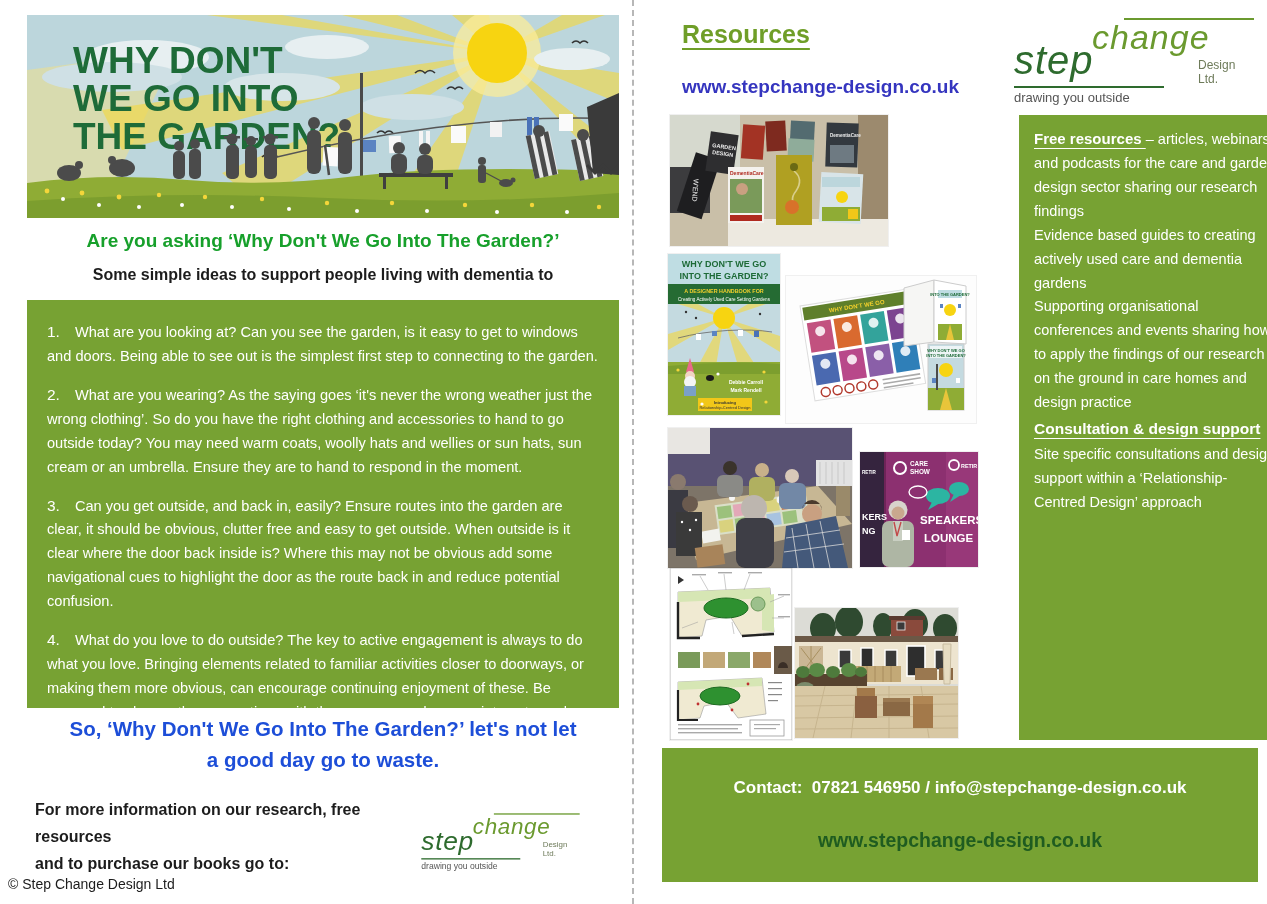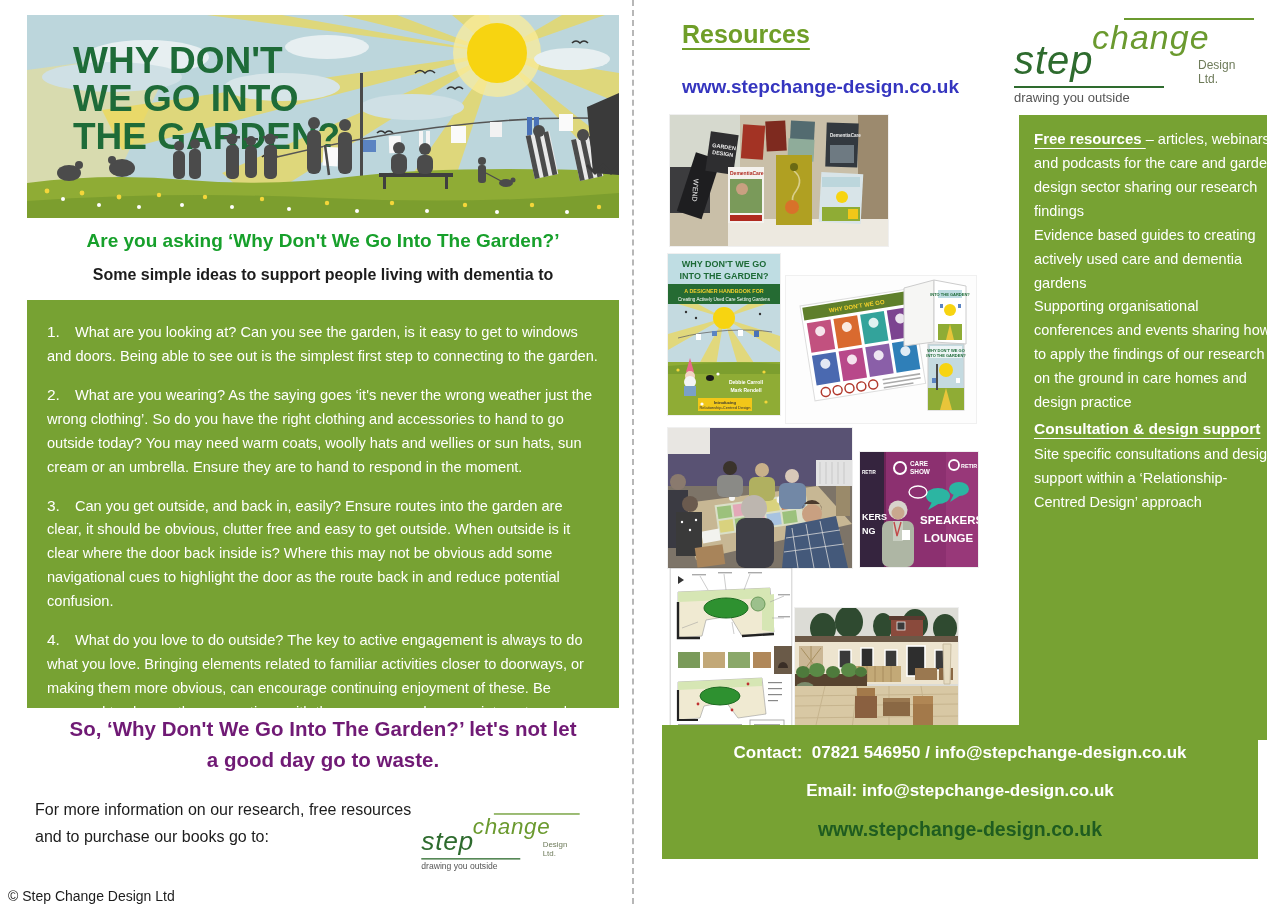--- a/index.html
+++ b/index.html
@@ -10,23 +10,23 @@
   
   .fold{left:632px;top:0;height:904px;width:0;border-left:2px dashed #9a9a9a;opacity:.7;}
 
   
   .banner{left:27px;top:15px;width:592px;height:203px;}
   .l-heading{left:27px;top:230px;width:592px;text-align:center;color:#17A02B;font-size:19px;font-weight:bold;}
   .l-subheading{left:27px;top:266px;width:592px;text-align:center;color:#1c1c1c;font-size:16px;font-weight:bold;}
   .greenbox{left:27px;top:300px;width:592px;height:408px;background:#77A233;color:#ffffff;box-sizing:border-box;padding:19px 20px;overflow:hidden;}
   .greenbox p{margin:0 0 13px 0;font-size:14.6px;line-height:1.64;}
   .tip-num{display:inline-block;margin-right:15px;font-size:15.5px;}
-  .l-closing{left:27px;top:714px;width:592px;text-align:center;color:#701a75;font-size:20.5px;font-weight:bold;line-height:1.5;}
-  .l-moreinfo{left:35px;top:796px;width:400px;color:#1c1c1c;font-size:16px;font-weight:normal;line-height:1.7;}
-  .l-copyright{left:8px;top:876px;color:#1c1c1c;font-size:14px;margin-top:12px;}
+  .l-closing{left:27px;top:714px;width:592px;text-align:center;color:#1d4ed8;font-size:20.5px;font-weight:bold;line-height:1.5;}
+  .l-moreinfo{left:35px;top:796px;width:400px;color:#1c1c1c;font-size:16px;font-weight:bold;line-height:1.7;}
+  .l-copyright{left:8px;top:876px;color:#1c1c1c;font-size:14px;}
 
   
   .logo{width:250px;height:92px;}
   .logo .chg{position:absolute;left:86px;top:2px;font-size:34px;font-style:italic;color:#6B9A2F;letter-spacing:1px;}
   .logo .chg-over{position:absolute;left:118px;top:2px;width:130px;border-top:2px solid #6B9A2F;}
   .logo .dsn{position:absolute;left:192px;top:42px;font-size:12px;color:#6E7B5A;}
   .logo .stp{position:absolute;left:8px;top:22px;font-size:40px;font-style:italic;color:#2E6B2E;letter-spacing:1px;}
   .logo .stp-under{position:absolute;left:8px;top:70px;width:150px;border-top:2px solid #2E6B2E;}
   .logo .tag{position:absolute;left:8px;top:74px;font-size:13px;color:#555555;}
   .logo-left{left:416px;top:812px;transform:scale(0.66);transform-origin:top left;}
@@ -50,21 +50,21 @@
   .sidebar .hl{font-weight:bold;font-size:15.5px;line-height:1.8;text-decoration:underline;text-underline-offset:4px;}
   .sidebar p{margin:0;font-size:14.5px;line-height:1.65;}
   .sb1{margin-top:2px;}
   .sb2{margin-top:70px;}
   .sb2-body{margin-top:10px;}
   .sb3{margin-top:34px;}
   .sb3-body{margin-top:10px;}
   .sb4{margin-top:18px;}
   .sb4-body{margin-top:10px;}
 
-  .contactbar{left:662px;top:725px;width:596px;height:134px;background:#77A233;display:flex;flex-direction:column;justify-content:space-evenly;align-items:center;}
+  .contactbar{left:662px;top:748px;width:596px;height:134px;background:#77A233;display:flex;flex-direction:column;justify-content:space-evenly;align-items:center;}
   .c-line1,.c-line2{color:#ffffff;font-weight:bold;font-size:17px;white-space:pre-wrap;}
   .c-line3{color:#1F5C20;font-weight:bold;font-size:19.5px;}
 
   svg text{font-family:"Liberation Sans",sans-serif;}
 </style>
 </head>
 <body>
 
 <div id="sheet">
 
@@ -636,17 +636,16 @@
     <p class="sb2-body">Evidence based guides to creating actively used care and dementia gardens</p>
     <p class="sb3-body">Supporting organisational conferences and events sharing how to apply the findings of our research on the ground in care homes and design practice</p>
     <p class="sb4">
       <span class="hl">Consultation &amp; design support</span>
     </p>
     <p class="sb4-body">Site specific consultations and design support within a ‘Relationship-Centred Design’ approach</p>
   </div>
 
   <div class="abs contactbar">
     <div class="c-line1">Contact:  07821 546950 / info@stepchange-design.co.uk</div>
-    <div class="c-line2">Email: info@stepchange-design.co.uk</div>
     <div class="c-line3">www.stepchange-design.co.uk</div>
   </div>
 
 </div>
 
 </body></html>

